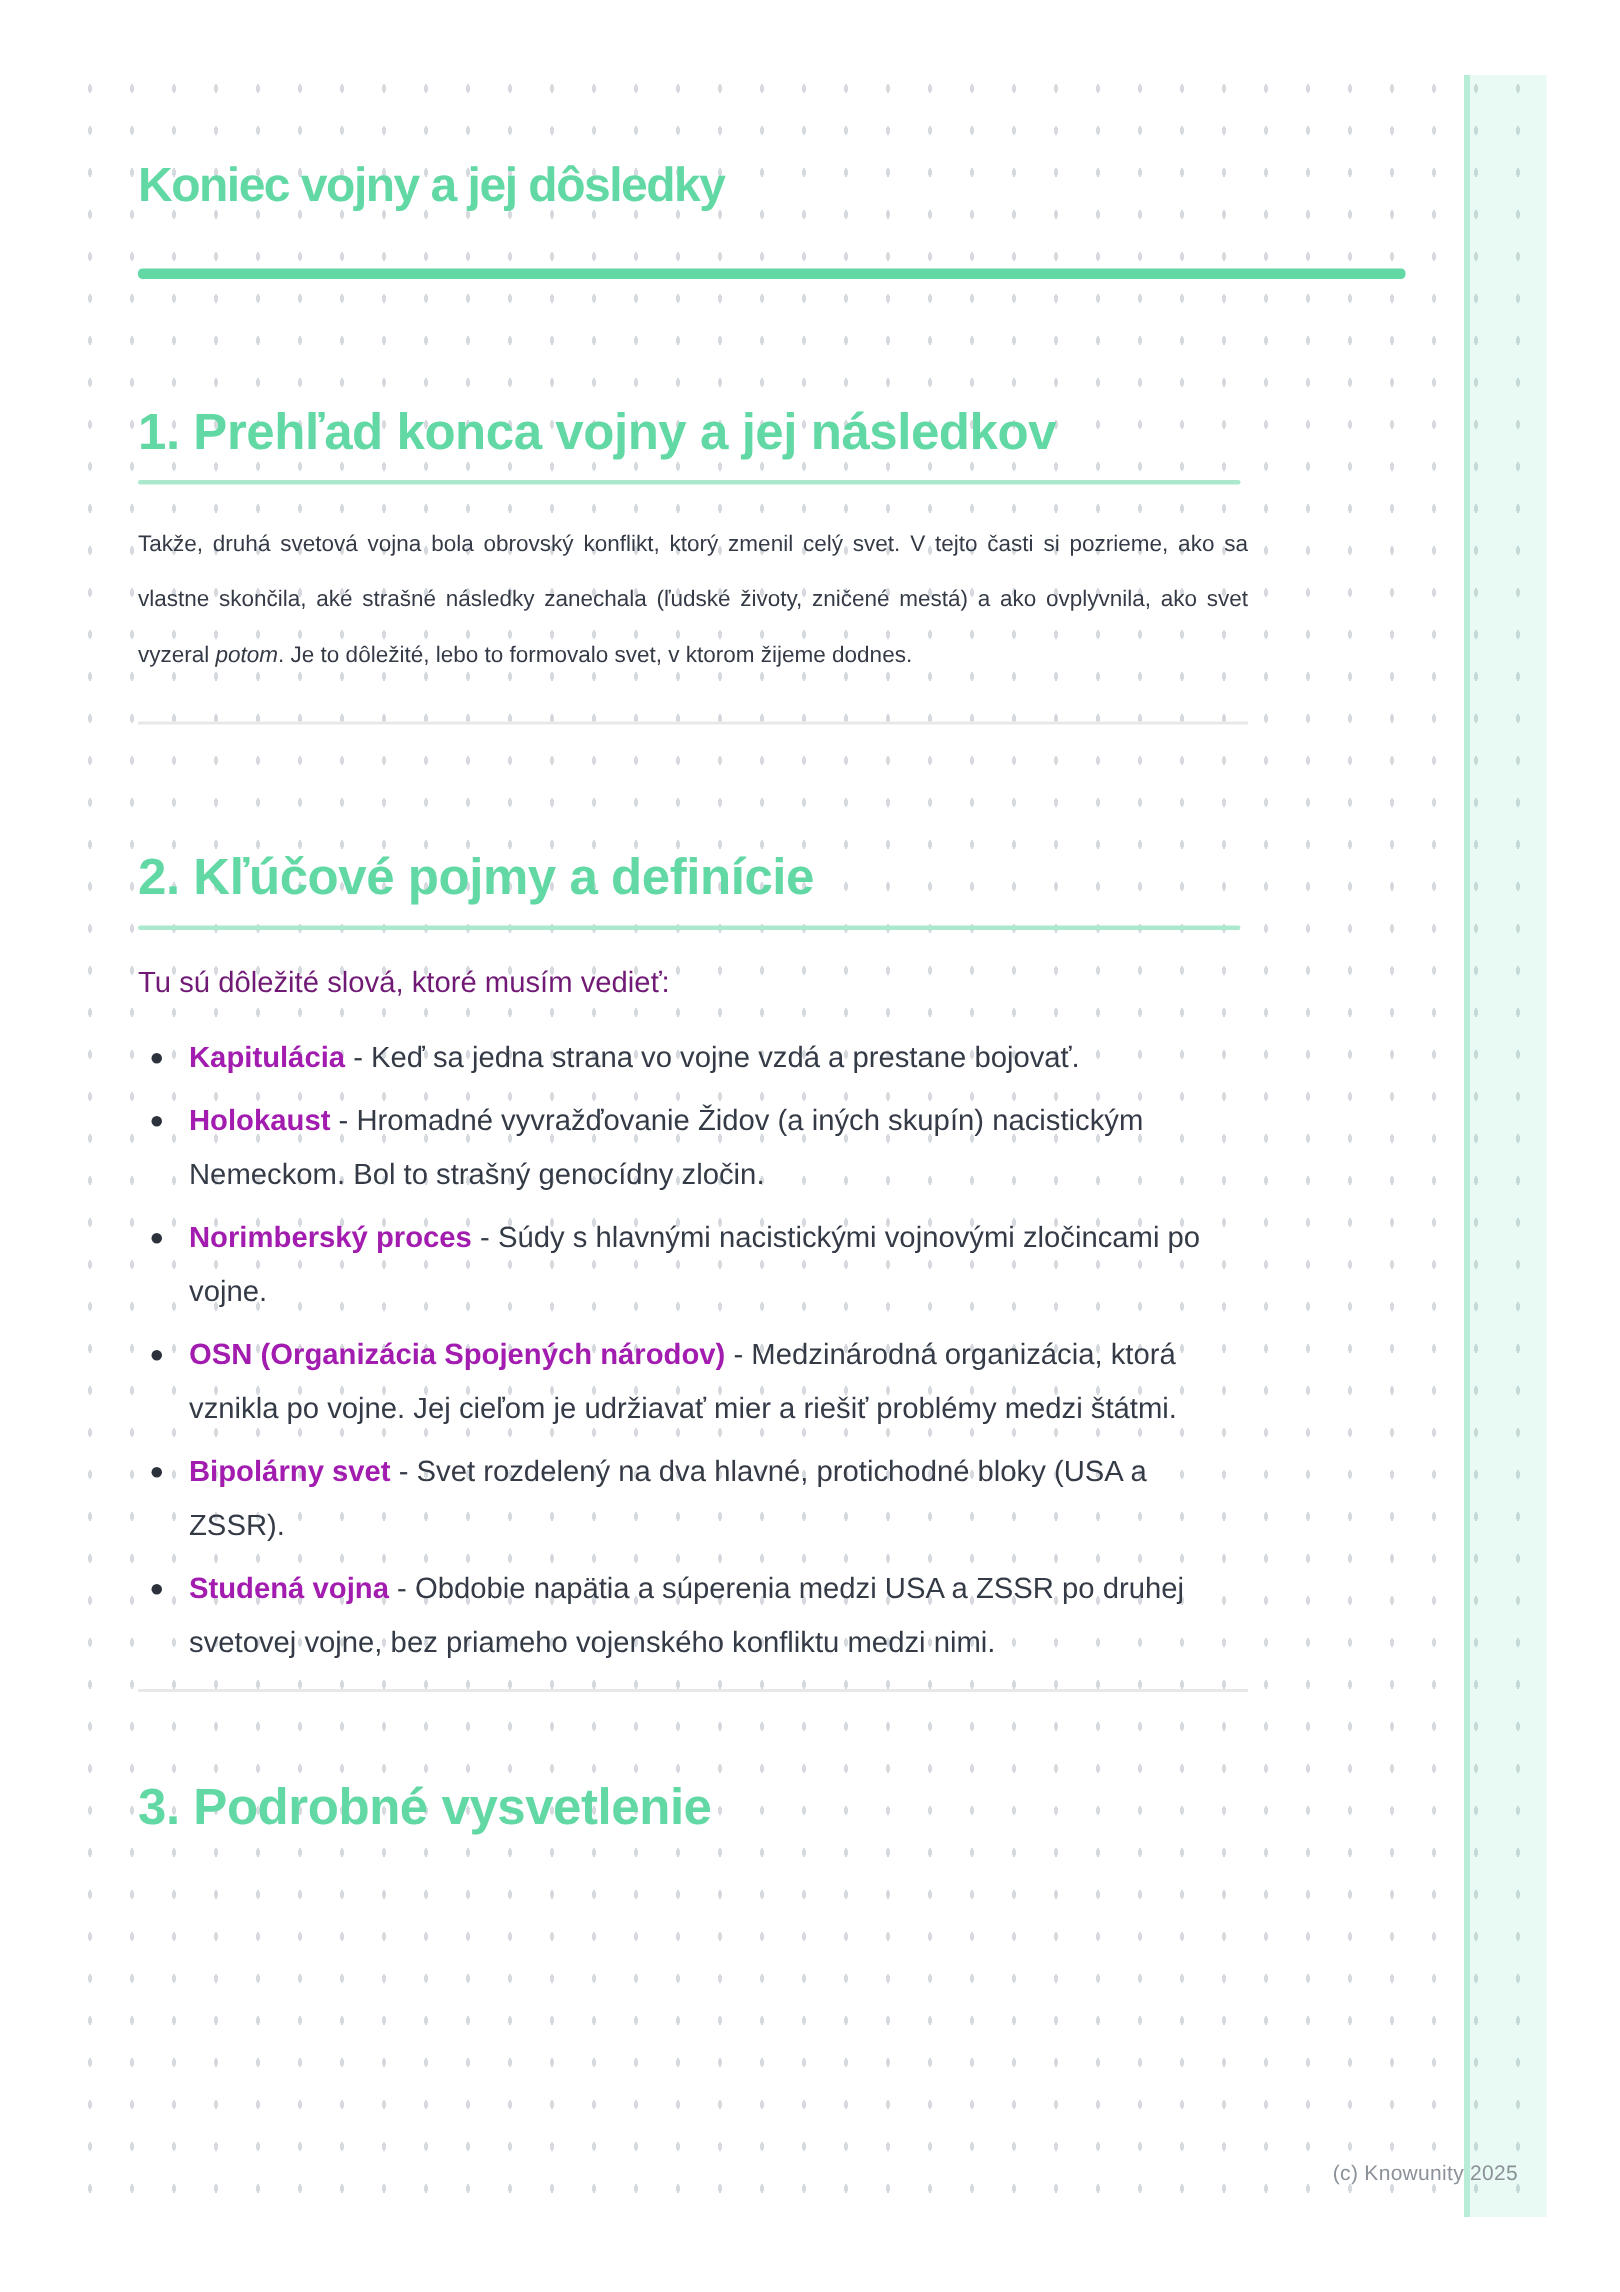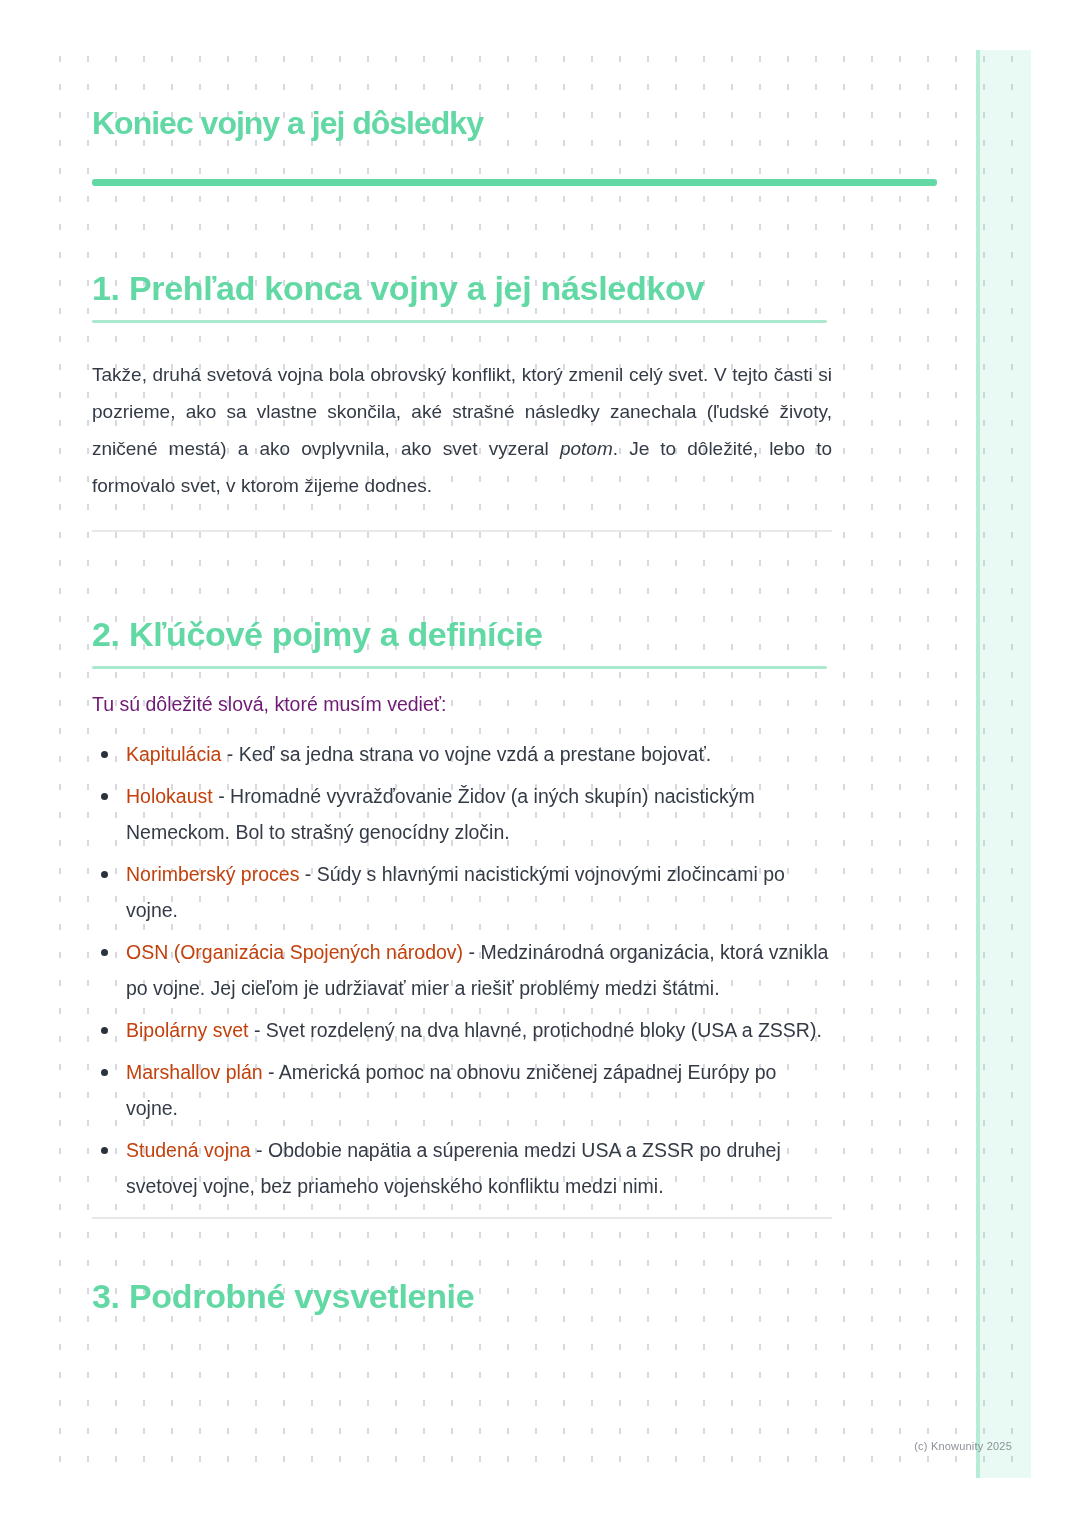--- a/index.html
+++ b/index.html
@@ -42,22 +42,22 @@
     margin:81px 0 0 0;
     font-size:34px; line-height:42px; font-weight:bold;
     letter-spacing:-0.3px;
     color:#62d8a5;
   }
   .rule-thin {
     margin-top:11px; height:3px; width:735px;
     background:#abe9ce; border-radius:2px;
   }
   p.lead {
-    margin:33px 0 0 0;
-    font-size:19px; line-height:37px;
+    margin:21px 0 0 0;
+    font-size:15px; line-height:37px;
     text-align:justify;
     color:#343b46;
   }
   p.lead em { font-style:italic; }
   .divider {
     margin-top:26px; height:2px; width:740px;
     background:#e7e8ea;
   }
   .divider.after-list { margin-top:13px; }
   p.intro {
@@ -73,24 +73,24 @@
     padding-left:34px;
     font-size:19.5px; line-height:36px;
     color:#343b46;
   }
   ul.terms li + li { margin-top:6px; }
   .b-dot {
     position:absolute; left:9px; top:15px;
     width:7px; height:7px; border-radius:50%;
     background:#2b323c;
   }
-  ul.terms strong { font-weight:normal; color:#c2410c;margin-top:34px; }
+  ul.terms strong { font-weight:bold; color:#a21caf;margin-top:34px; }
   .footer-note {
     position:absolute; top:1440px; right:68px;
-    font-size:11px; color:#8b9198;
+    font-size:14px; color:#8b9198;
     letter-spacing:0.2px;
   }
 </style>
 </head>
 <body>
 
 <div class="dots-layer"></div>
 <div class="side-band"></div>
 
 <div class="content">
@@ -109,21 +109,20 @@
   <div class="rule-thin"></div>
 
   <p class="intro">Tu sú dôležité slová, ktoré musím vedieť:</p>
 
   <ul class="terms">
     <li><span class="b-dot"></span><strong>Kapitulácia</strong><span> - Keď sa jedna strana vo vojne vzdá a prestane bojovať.</span></li>
     <li><span class="b-dot"></span><strong>Holokaust</strong><span> - Hromadné vyvražďovanie Židov (a iných skupín) nacistickým Nemeckom. Bol to strašný genocídny zločin.</span></li>
     <li><span class="b-dot"></span><strong>Norimberský proces</strong><span> - Súdy s hlavnými nacistickými vojnovými zločincami po vojne.</span></li>
     <li><span class="b-dot"></span><strong>OSN (Organizácia Spojených národov)</strong><span> - Medzinárodná organizácia, ktorá vznikla po vojne. Jej cieľom je udržiavať mier a riešiť problémy medzi štátmi.</span></li>
     <li><span class="b-dot"></span><strong>Bipolárny svet</strong><span> - Svet rozdelený na dva hlavné, protichodné bloky (USA a ZSSR).</span></li>
-    <li><span class="b-dot"></span><strong>Marshallov plán</strong><span> - Americká pomoc na obnovu zničenej západnej Európy po vojne.</span></li>
     <li><span class="b-dot"></span><strong>Studená vojna</strong><span> - Obdobie napätia a súperenia medzi USA a ZSSR po druhej svetovej vojne, bez priameho vojenského konfliktu medzi nimi.</span></li>
   </ul>
 
   <div class="divider after-list"></div>
 
   <h2 class="section-heading" style="margin-top:56px;">3. Podrobné vysvetlenie</h2>
 
 </div>
 
 <div class="footer-note">(c) Knowunity 2025</div>

